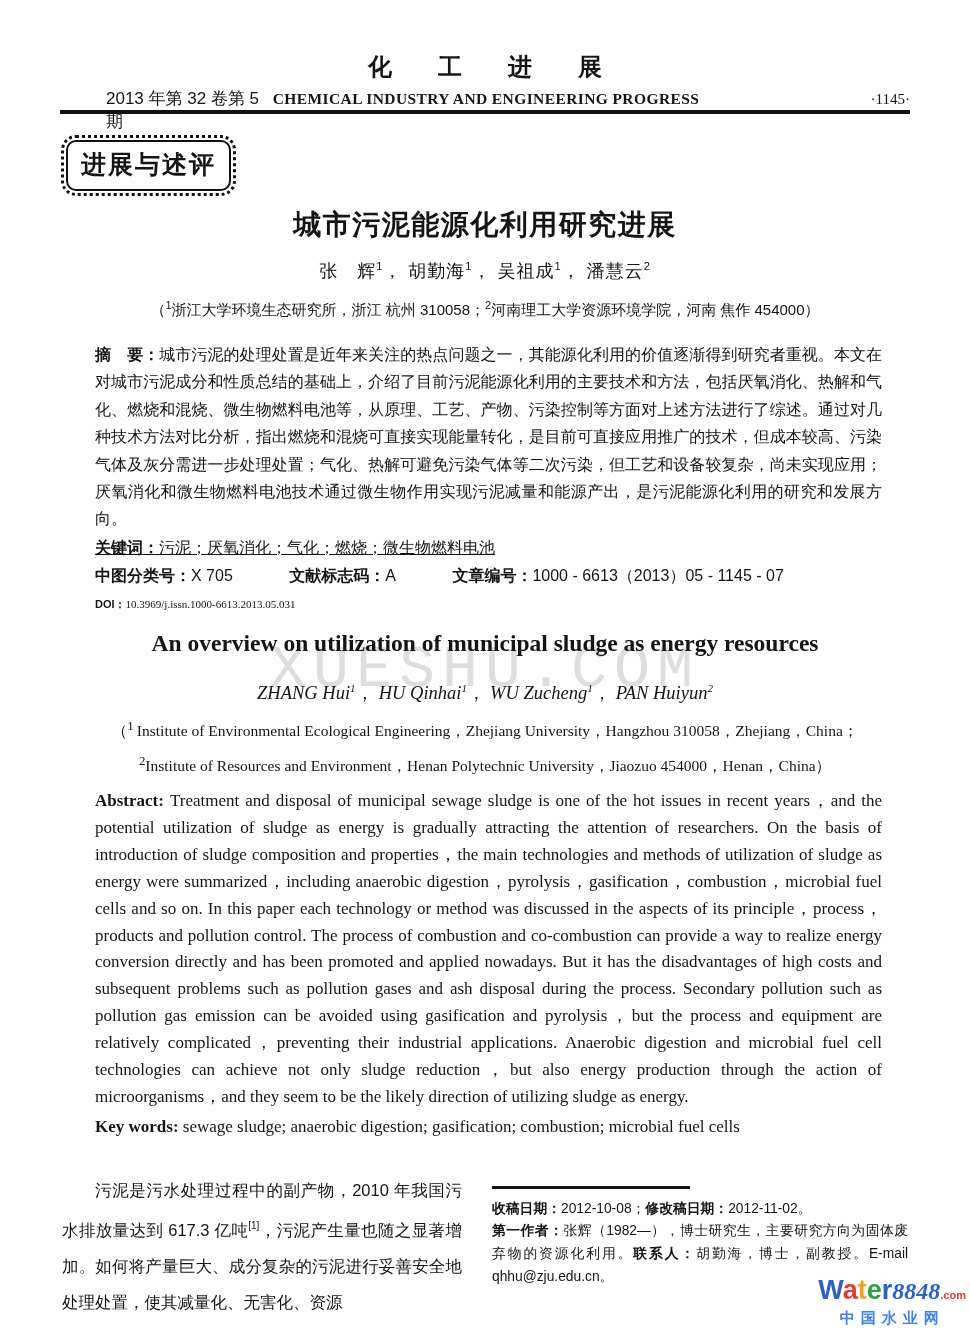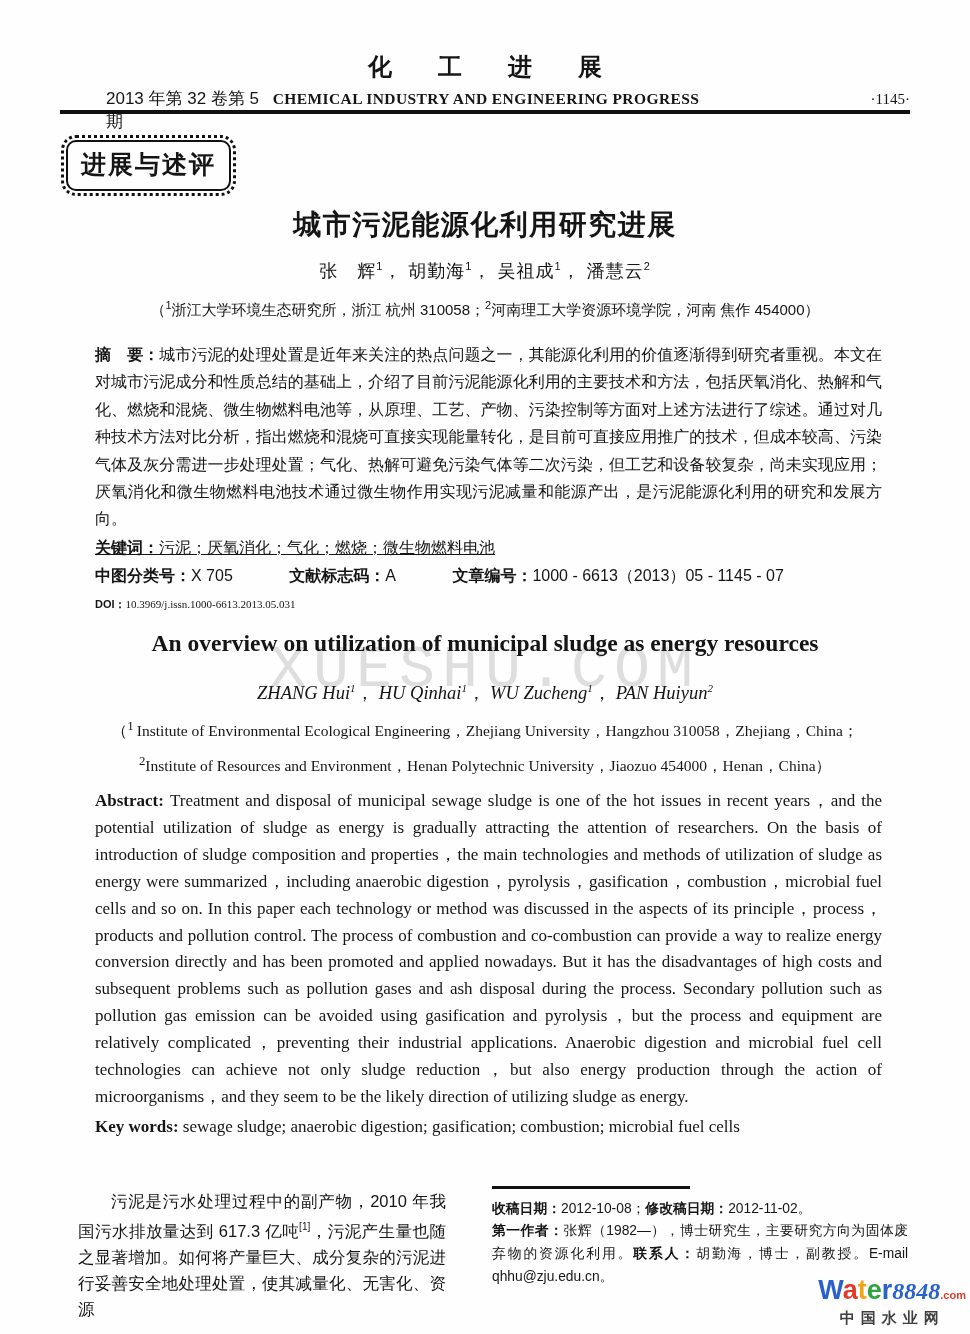--- a/index.html
+++ b/index.html
@@ -91,21 +91,21 @@
   .front-en p{margin:0;}
   .abs-en{font-size:17px;line-height:26.9px;text-align:justify;}
   .kw-en{font-size:17px;line-height:27px;margin-top:2px !important;}
   
   .cols{
     position:absolute;top:1172px;left:62px;right:62px;
     display:flex;gap:30px;z-index:1;
   }
   .col-left{width:400px;}
   .col-left p{
-    margin:16px;font-size:16.5px;line-height:26px;
+    margin:0;font-size:16.5px;line-height:36px;
     text-align:justify;text-indent:2em;
   }
   .col-left sup{font-size:10px;}
   .col-right{flex:1;}
   .fn-rule{width:198px;height:2.5px;background:#111;margin:14px 0 9px;}
   .fn{margin:0;font-size:13.8px;line-height:22.8px;text-align:justify;}
   
   .logo{
     position:absolute;right:4px;bottom:6px;text-align:center;z-index:2;
     font-family:"Liberation Sans",sans-serif;
@@ -182,16 +182,16 @@
       <div class="fn-rule"></div>
       <p class="fn"><b>收稿日期：</b><span>2012-10-08；</span><b>修改稿日期：</b><span>2012-11-02。</span></p>
       <p class="fn"><b>第一作者：</b><span>张辉（1982—），博士研究生，主要研究方向为固体废弃物的资源化利用。</span><b>联系人：</b><span>胡勤海，博士，副教授。E-mail qhhu@zju.edu.cn。</span></p>
     </div>
   </div>
 
   <div class="logo">
     <div class="logo-line1">
       <span class="lw" style="color: rgb(42, 98, 204);">W</span><span class="lw" style="color: rgb(226, 58, 42);">a</span><span class="lw" style="color: rgb(240, 164, 23);">t</span><span class="lw" style="color: rgb(47, 162, 68);">e</span><span class="lw" style="color: rgb(42, 98, 204);">r</span><span class="lnum" style="color: rgb(42, 98, 204);">8848</span><span class="ltld" style="color: rgb(226, 58, 42);">.com</span>
     </div>
-    <div class="logo-line2" style="color: #404040;">中国水业网</div>
+    <div class="logo-line2" style="color: #3b82f6;">中国水业网</div>
   </div>
 
 </div>
 
 </body></html>

